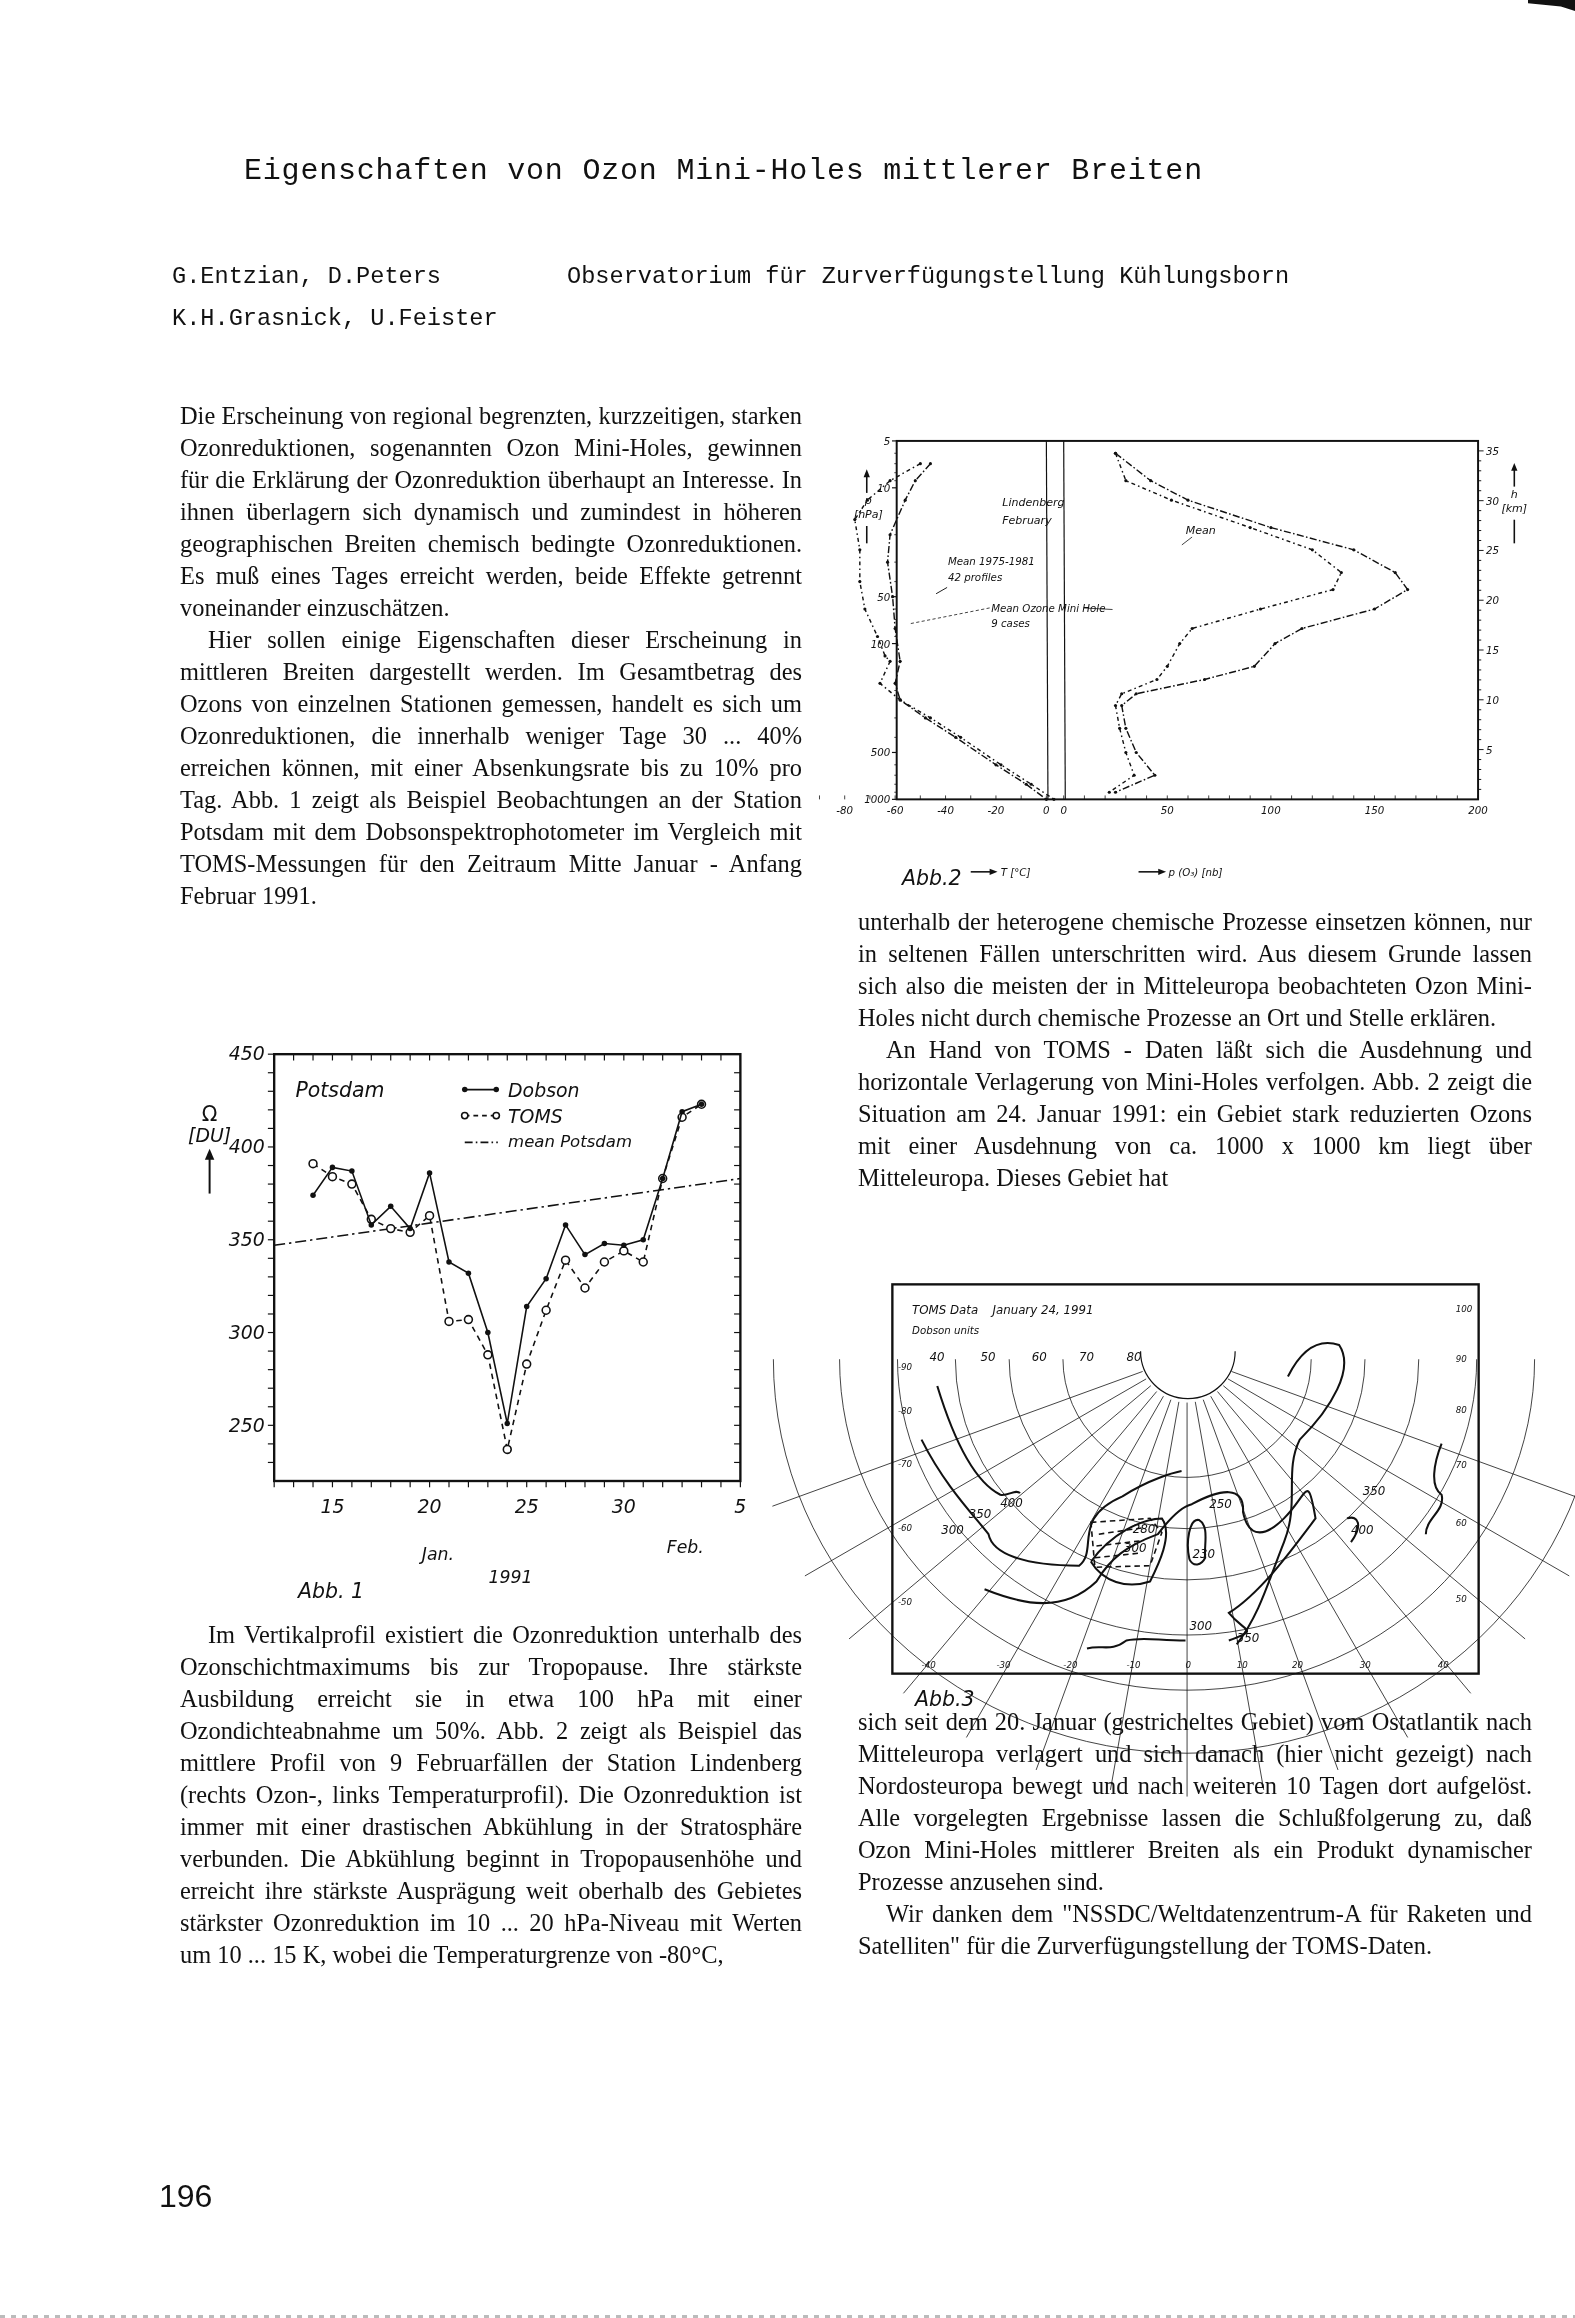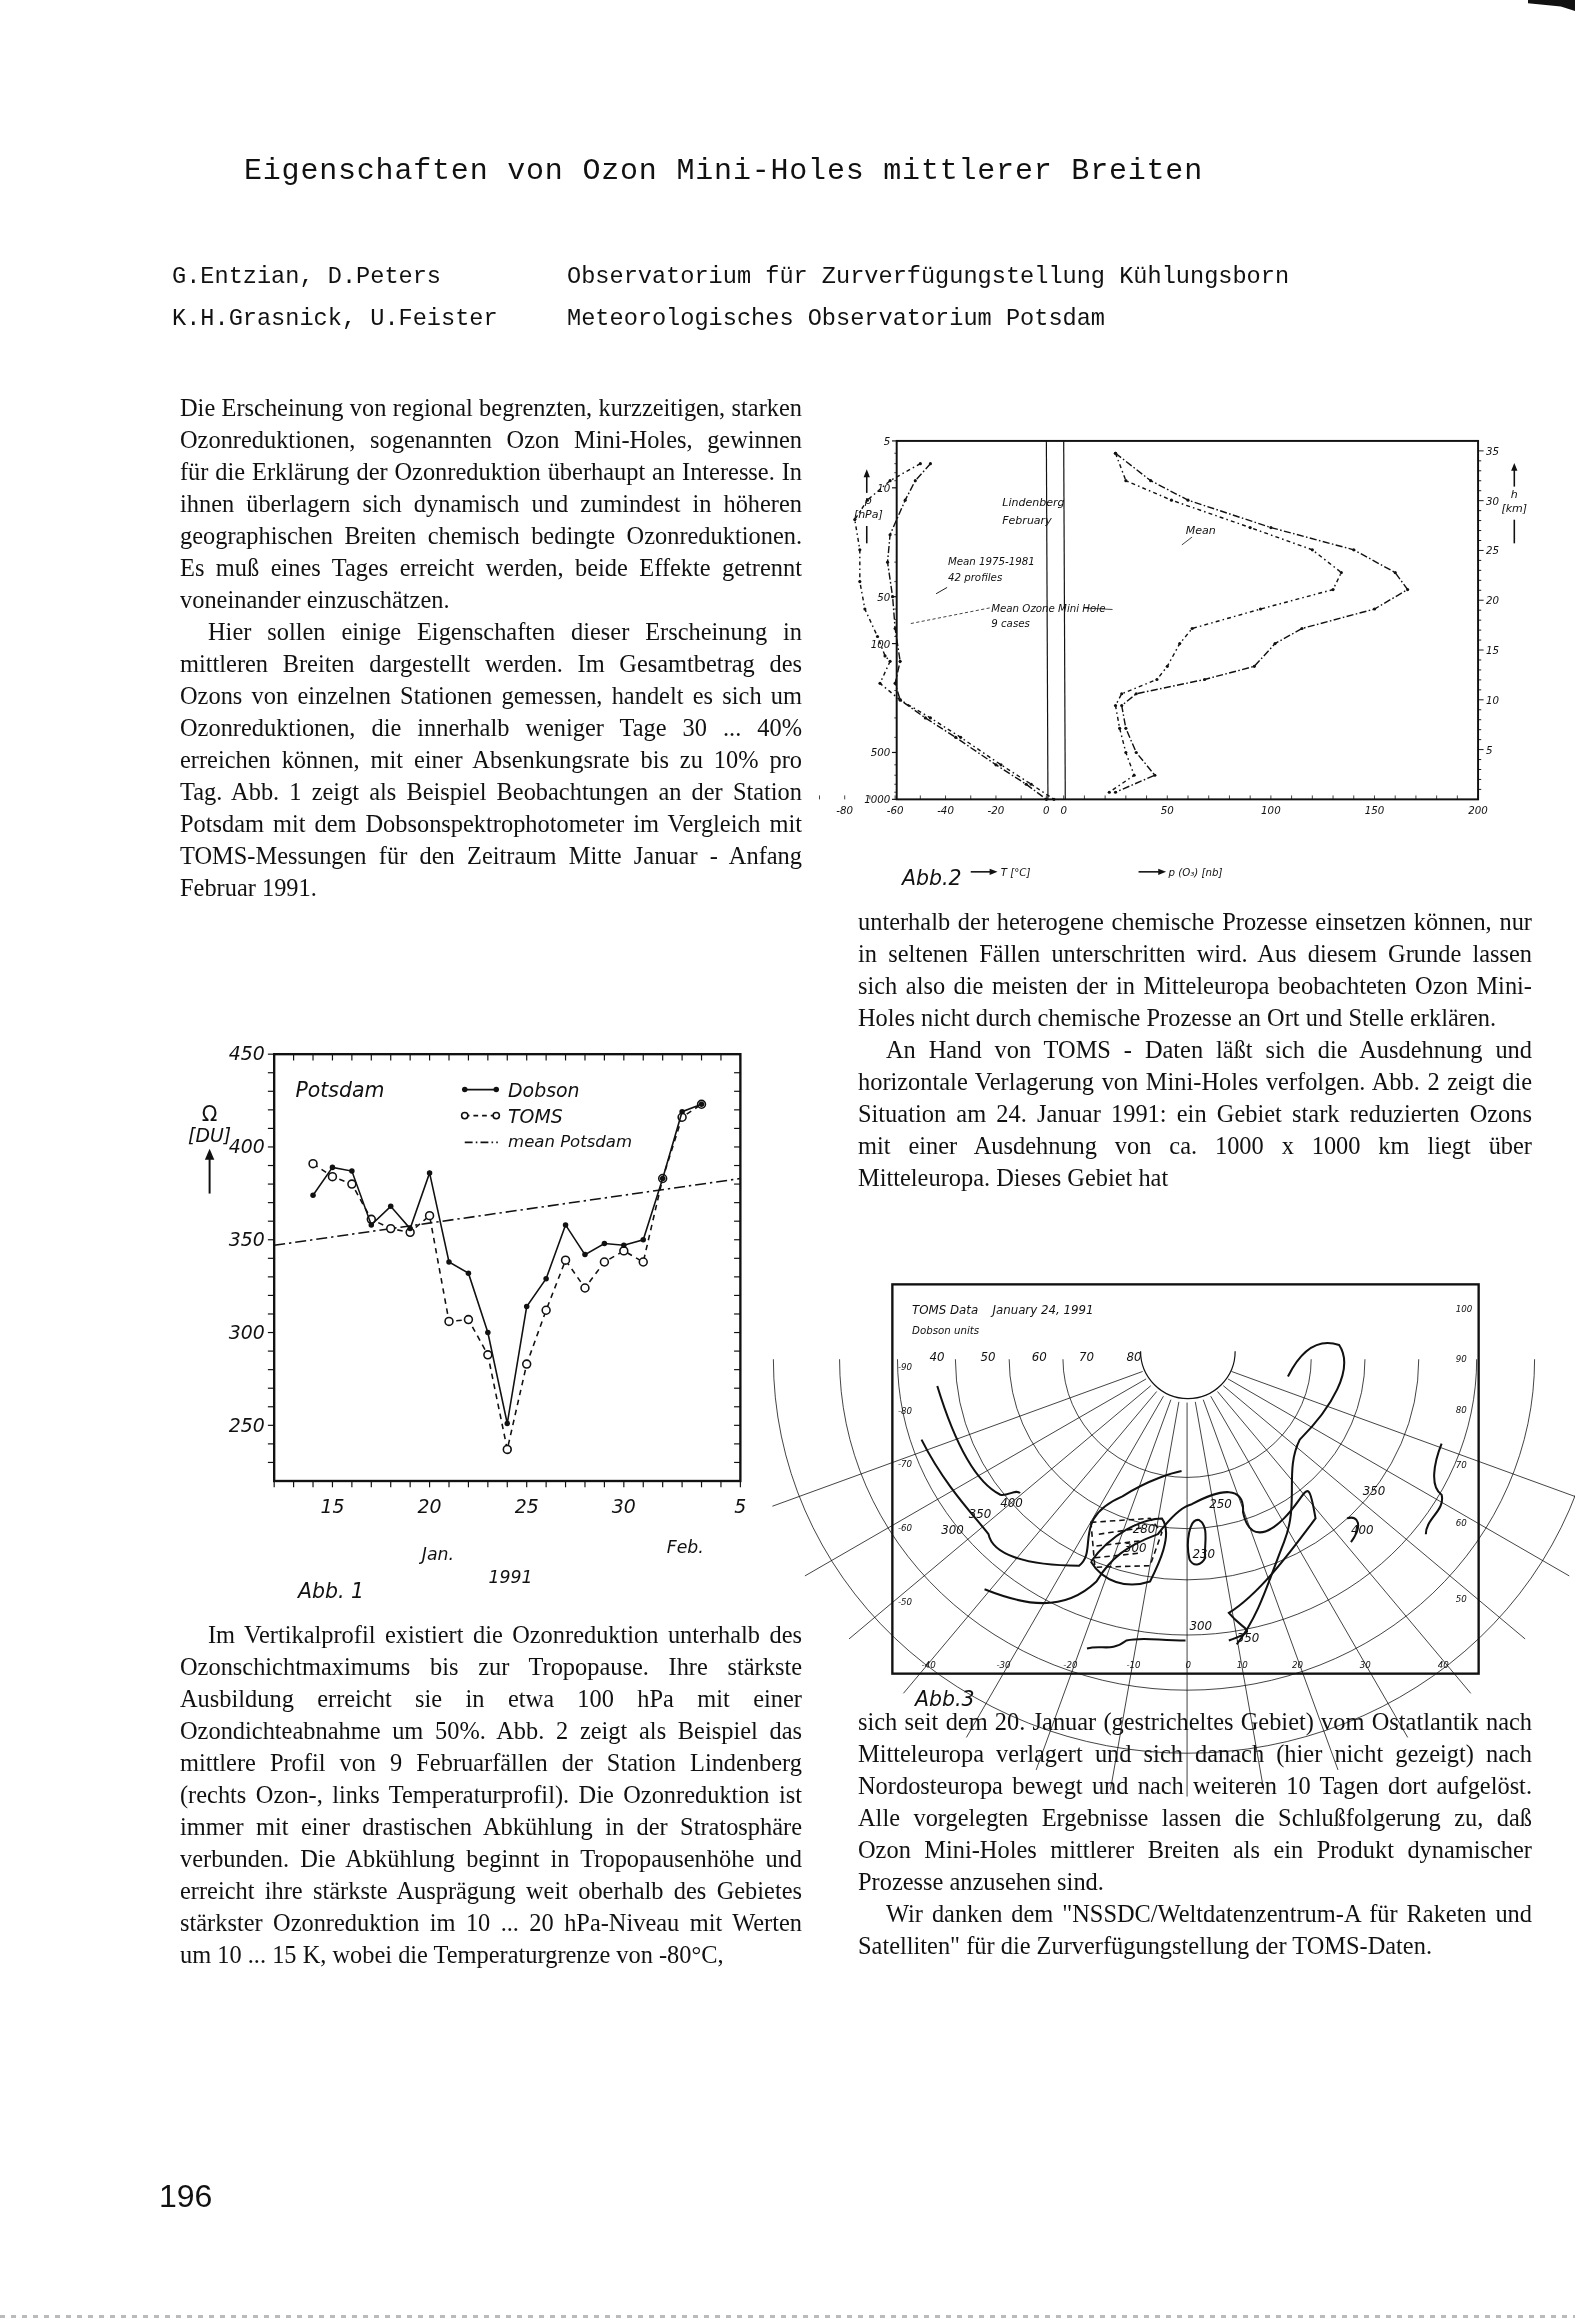--- a/index.html
+++ b/index.html
@@ -8,21 +8,21 @@
   .serif { font-family: "Liberation Serif", "DejaVu Serif", serif; }
   .corner-mark { position: absolute; right: 0; top: 0; width: 47px; height: 11px; background: #111;
     clip-path: polygon(0 0, 100% 0, 100% 100%, 70% 60%, 0 30%); }
   .title { position: absolute; left: 244px; top: 154px; font-size: 30px; letter-spacing: 0.8px; white-space: nowrap; text-align: center; }
   .authors { position: absolute; left: 172px; top: 256px; font-size: 23.6px; line-height: 42px; }
   .authors .row { display: flex; white-space: nowrap; }
   .authors .names { width: 395px; }
   .col { position: absolute; font-size: 24.4px; line-height: 32px; text-align: justify; }
   .col p { margin: 0; }
   .col p.indent { text-indent: 28px; }
-  .col-left-top { left: 180px; top: 392px; width: 622px; }
+  .col-left-top { left: 180px; top: 400px; width: 622px; }
   .col-left-bottom { left: 180px; top: 1619px; width: 622px; }
   .col-right-mid { left: 858px; top: 906px; width: 674px; }
   .col-right-bottom { left: 858px; top: 1706px; width: 674px; }
   .fig { position: absolute; }
   .fig svg { display: block; overflow: visible; }
   .fig text { font-family: "DejaVu Sans", sans-serif; font-style: italic; fill: #111; }
   .caption { position: absolute; font-family: "DejaVu Sans", sans-serif; font-style: italic; font-size: 20.5px; }
   .page-number { position: absolute; left: 159px; top: 2178px; font-family: "Liberation Sans", sans-serif; font-size: 32px; }
   .bottom-edge { position: absolute; left: 0; right: 0; top: 2315px; height: 3.2px; background: repeating-linear-gradient(90deg, #bbb 0 4.7px, transparent 4.7px 11px); }
 </style>
@@ -33,21 +33,20 @@
 
 <div class="title mono">Eigenschaften von Ozon Mini-Holes mittlerer Breiten</div>
 
 <div class="authors mono">
   <div class="row">
     <span class="names">G.Entzian, D.Peters</span>
     <span>Observatorium für Zurverfügungstellung Kühlungsborn</span>
   </div>
   <div class="row">
     <span class="names">K.H.Grasnick, U.Feister</span>
-    <span>Meteorologisches Observatorium Potsdam</span>
   </div>
 </div>
 
 <div class="col col-left-top serif">
   <p>Die Erscheinung von regional begrenzten, kurzzeitigen, starken Ozonreduktionen, sogenannten Ozon Mini-Holes, gewinnen für die Erklärung der Ozonreduktion überhaupt an Interesse. In ihnen überlagern sich dynamisch und zumindest in höheren geographischen Breiten chemisch bedingte Ozonreduktionen. Es muß eines Tages erreicht werden, beide Effekte getrennt voneinander einzuschätzen.</p>
   <p class="indent">Hier sollen einige Eigenschaften dieser Erscheinung in mittleren Breiten dargestellt werden. Im Gesamtbetrag des Ozons von einzelnen Stationen gemessen, handelt es sich um Ozonreduktionen, die innerhalb weniger Tage 30 ... 40% erreichen können, mit einer Absenkungsrate bis zu 10% pro Tag. Abb. 1 zeigt als Beispiel Beobachtungen an der Station Potsdam mit dem Dobsonspektrophotometer im Vergleich mit TOMS-Messungen für den Zeitraum Mitte Januar - Anfang Februar 1991.</p>
 </div>
 
 <div class="fig" style="left:197px; top:1040px;">
   <svg id="abb1" width="567" height="567" viewBox="0 0 720 720">

